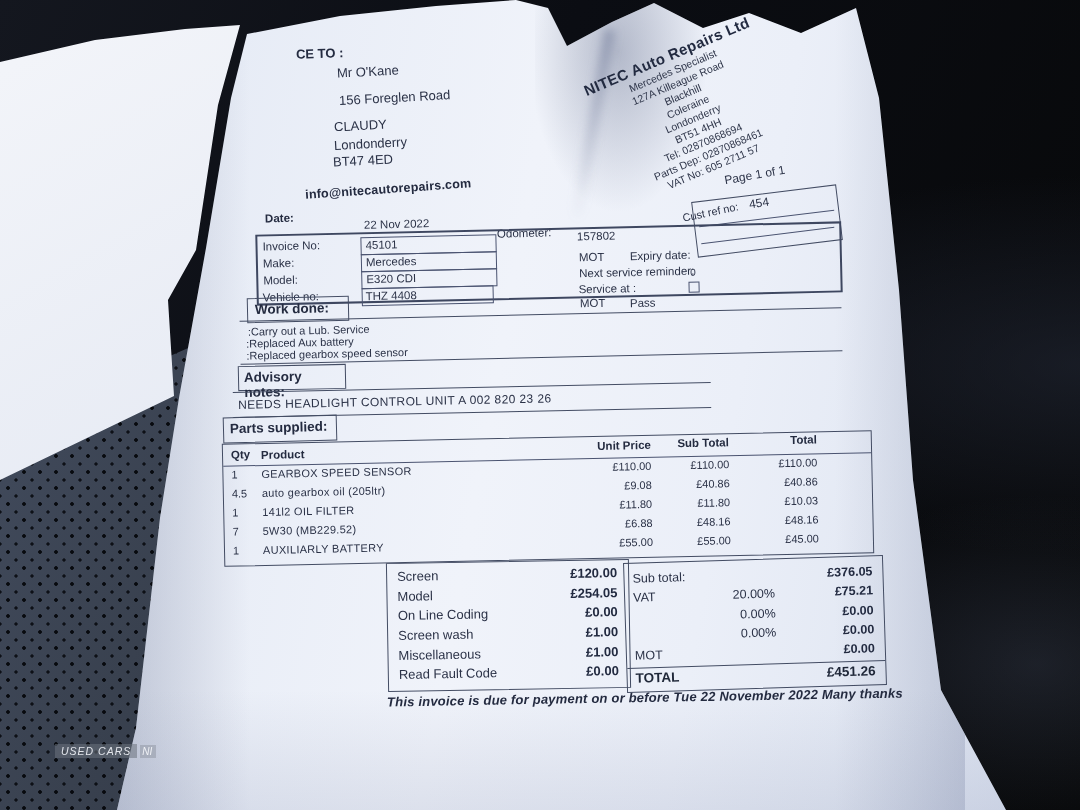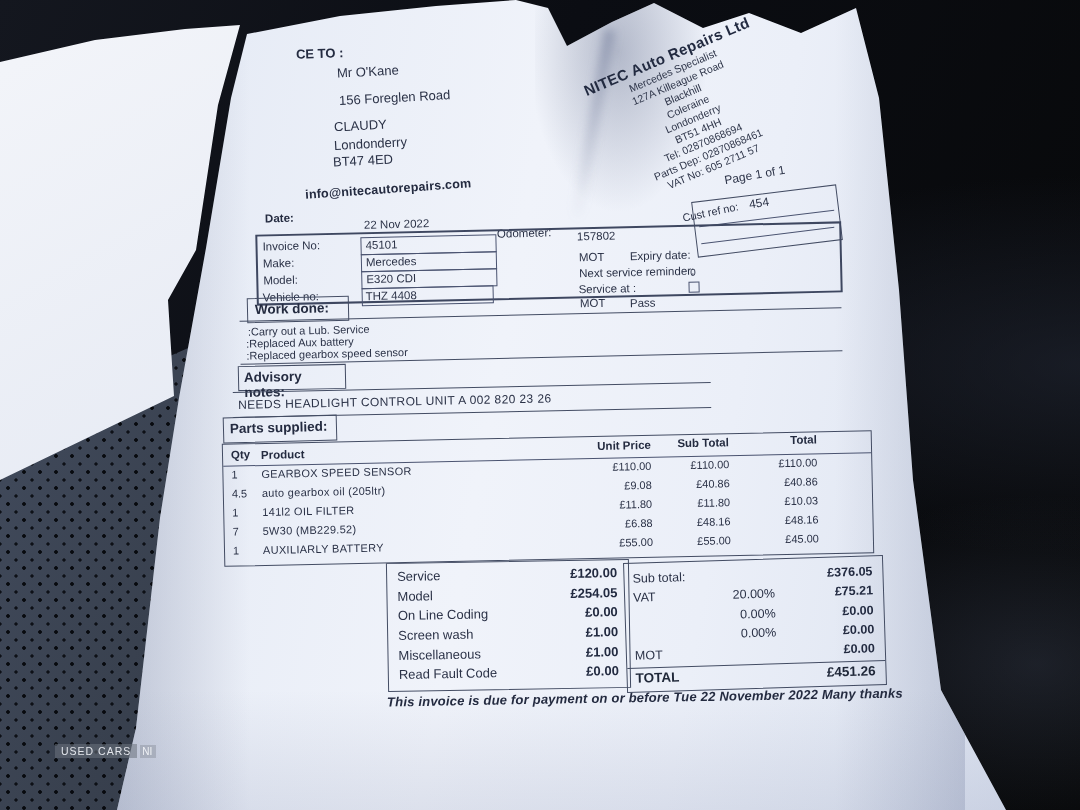--- a/index.html
+++ b/index.html
@@ -73,21 +73,21 @@
   .crow .cl{position:absolute;left:10px;white-space:nowrap;}
   .crow .cv{position:absolute;left:138px;width:92px;text-align:right;font-weight:bold;color:#222a40;}
   .srow{position:relative;height:19.3px;font-size:12.5px;}
   .srow .sl{position:absolute;left:8px;white-space:nowrap;}
   .srow .sr{position:absolute;left:72px;width:78px;text-align:right;}
   .srow .sv{position:absolute;left:146px;width:102px;text-align:right;font-weight:bold;color:#222a40;}
   .srow.total{border-top:1.6px solid #434c63;}
   .srow.total .sl,.srow.total .sv{font-weight:bold;font-size:13.5px;color:#1f2738;top:2px;}
 
   
-  .wm{left:55px;top:744px;display:flex;gap:3px;align-items:flex-end;}
+  .wm{left:55px;top:744px;display:flex;gap:3px;align-items:flex-end;font-style:italic;}
   .wm-main{background:rgba(108,114,126,0.55);color:#e3e6ec;font-size:10.5px;letter-spacing:1px;padding:1px 6px;}
   .wm-badge{background:rgba(142,148,160,0.5);color:#f0f2f6;font-size:10px;width:12px;overflow:hidden;padding:1px 2px;white-space:nowrap;}
 </style>
 </head>
 <body>
 
 <div id="scene">
 
   <div class="seat"></div>
   <div class="tissue"></div>
@@ -221,21 +221,21 @@
             <span class="c-unit num">£55.00</span>
             <span class="c-sub num">£55.00</span>
             <span class="c-tot num">£45.00</span>
           </div>
         </div>
     </div>
 
     <div class="abs box" style="left:387px;top:561px;width:241px;height:127px;transform:rotate(-1deg);">
       <div id="charges-rows" style="position:absolute;left:0;right:0;top:5px;">
           <div class="crow">
-            <span class="cl">Service</span>
+            <span class="cl">Screen</span>
             <span class="cv num">£120.00</span>
           </div>
           <div class="crow">
             <span class="cl">Model</span>
             <span class="cv num">£254.05</span>
           </div>
           <div class="crow">
             <span class="cl">On Line Coding</span>
             <span class="cv num">£0.00</span>
           </div>

